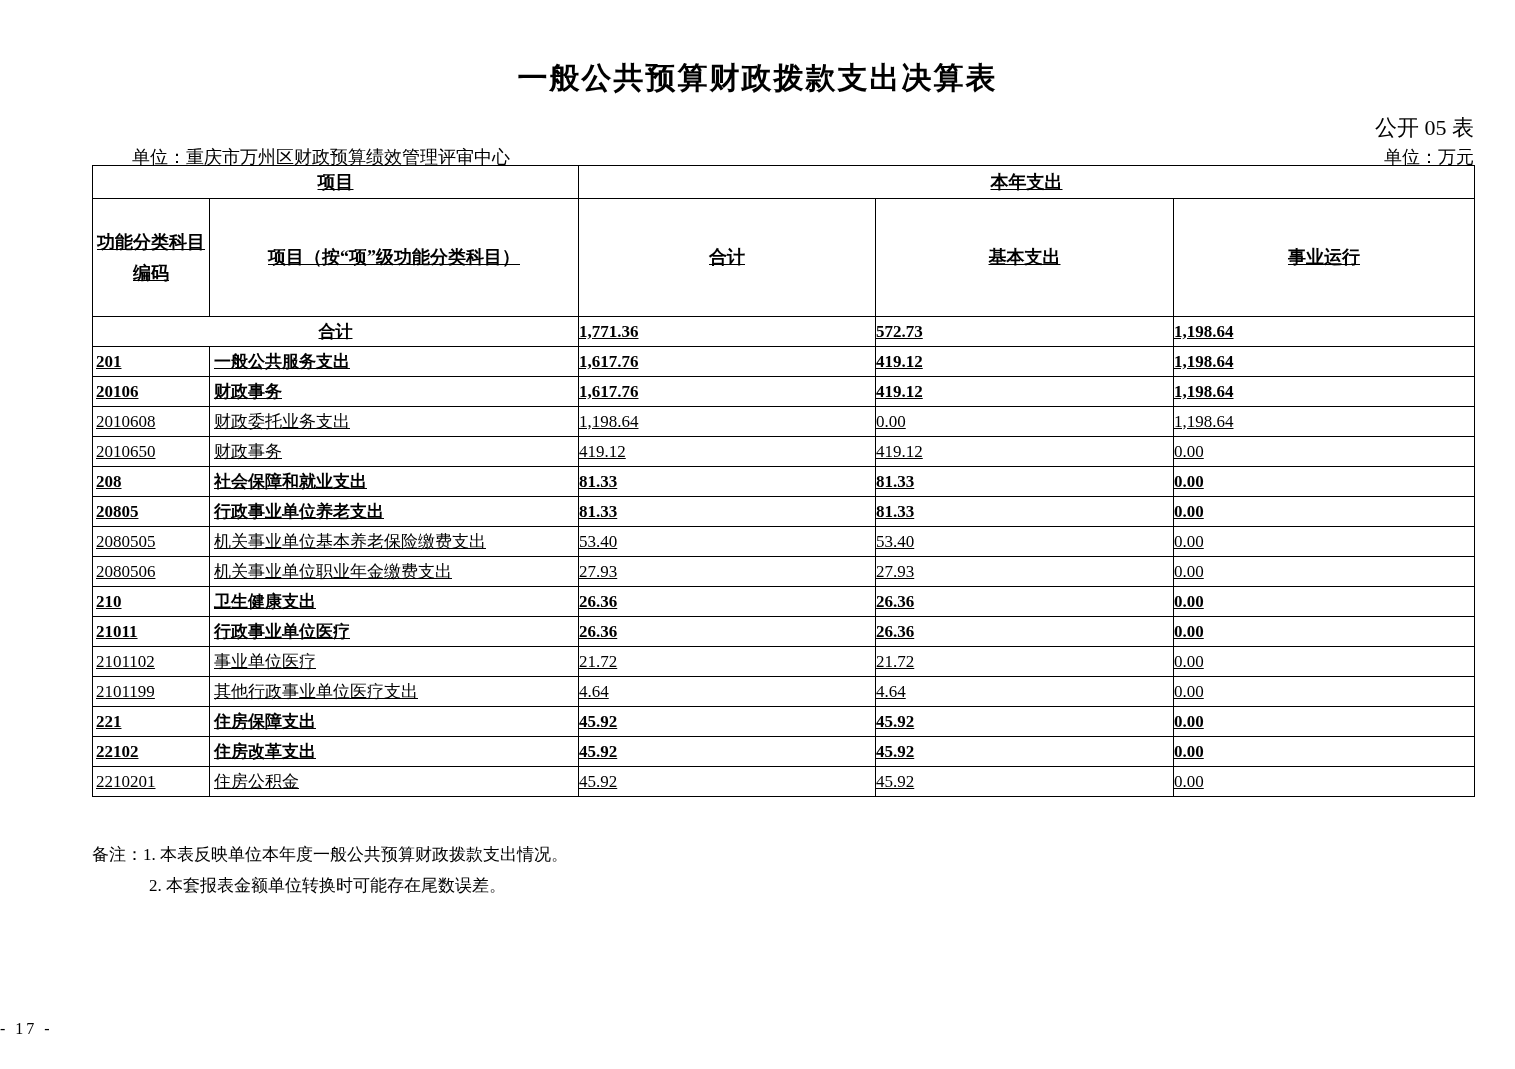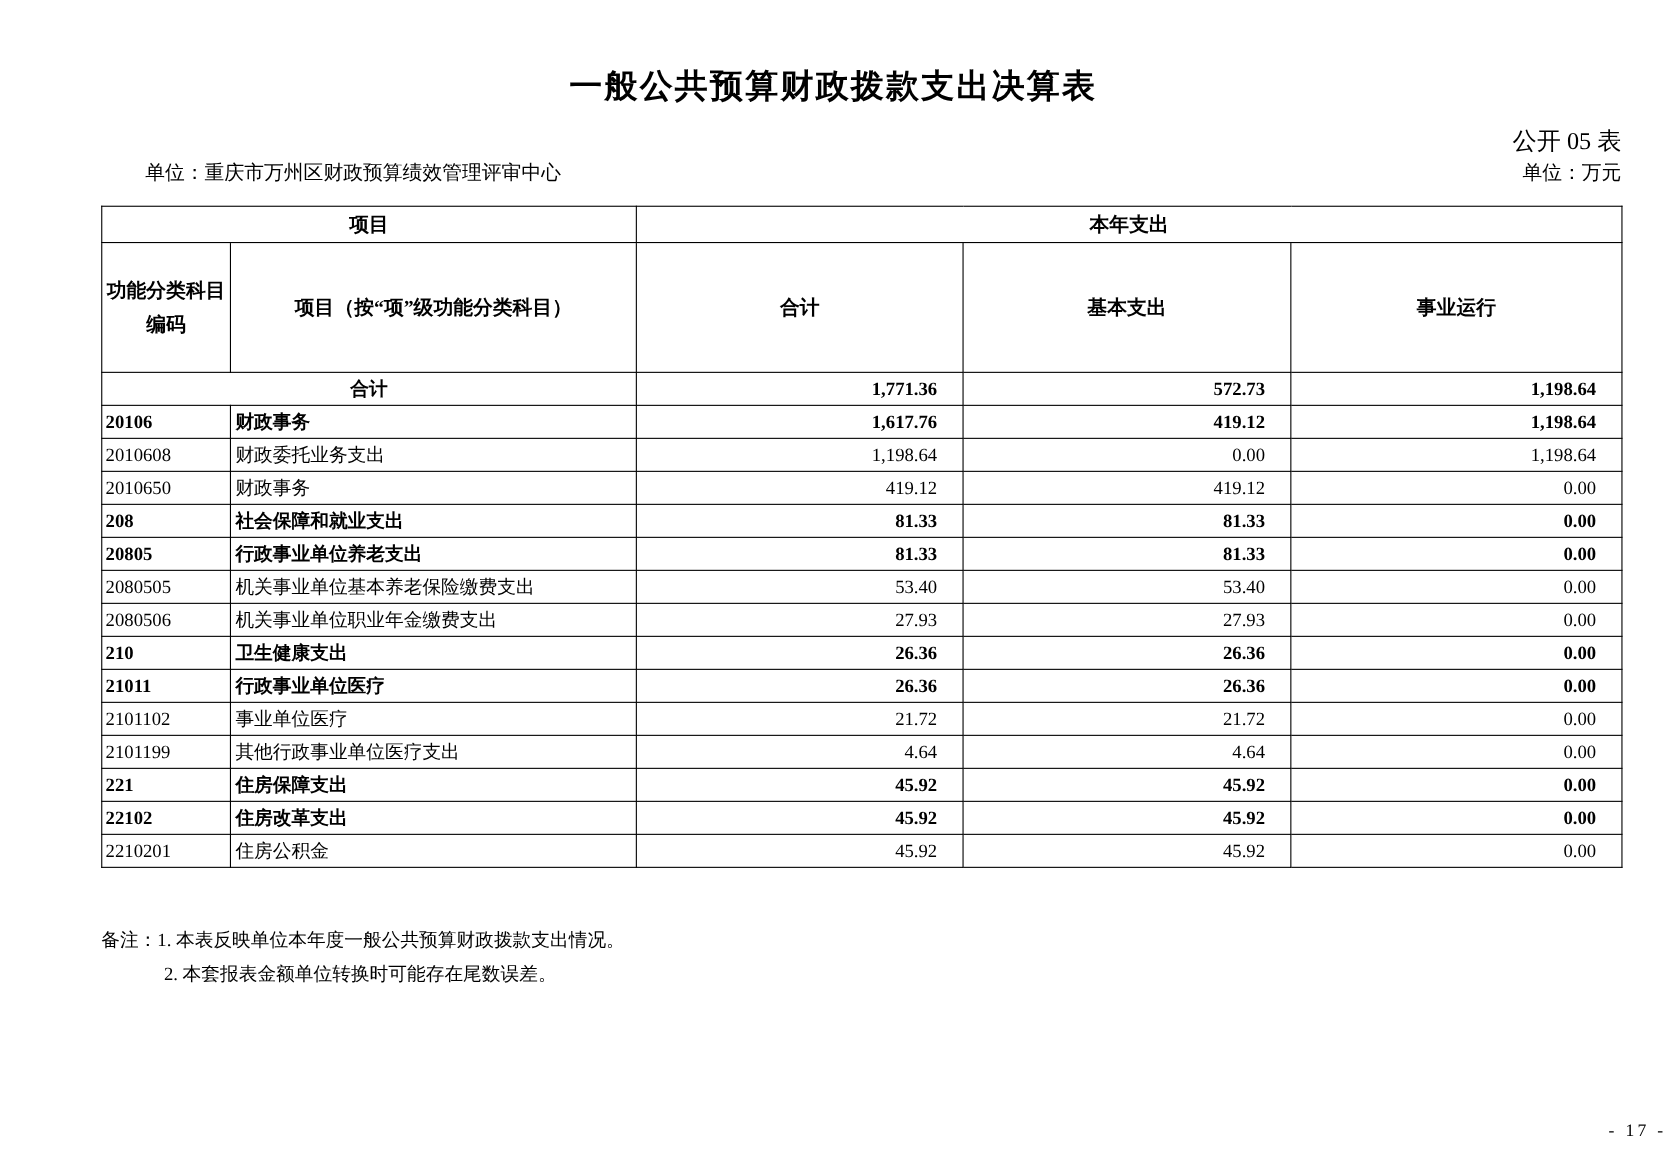--- a/index.html
+++ b/index.html
@@ -16,42 +16,42 @@
   }
   .table-no {
     position: absolute; top: 113px; left: 92px; right: 41px;
     text-align: right; font-size: 22px;
   }
   .meta-row {
     position: absolute; top: 145px; left: 92px; right: 41px;
     display: flex; justify-content: space-between; font-size: 18px; margin-left: 40px;
   }
   table.main {
-    position: absolute; top: 187px; left: 92px;
-    width: 1382px; border-collapse: collapse; table-layout: fixed;
+    position: absolute; top: 165px; left: 92px;
+    width: 1382px; border-collapse: collapse; table-layout: fixed; text-decoration: underline;
   }
   table.main th, table.main td {
     border: 1.5px solid #000; overflow: hidden; white-space: nowrap;
   }
   tr.h1 th { height: 33px; font-size: 18px; font-weight: bold; text-align: center; padding: 0; }
   tr.h2 th { height: 118px; font-size: 18px; font-weight: bold; text-align: center; padding: 0; line-height: 1.7; white-space: normal; }
   td { height: 30px; font-size: 17px; padding: 0; }
   .cell-code  { text-align: left;  padding-left: 3px; }
   .cell-name  { text-align: left;  padding-left: 4px; }
-  .cell-num   { text-align: right; padding-right: 23px; }
+  .cell-num   { padding-right: 23px; }
   .cell-merged-name { text-align: center; font-weight: bold; }
   tr.bold-row td { font-weight: bold; }
   .notes {
     position: absolute; left: 92px; top: 839px;
     font-size: 17px; line-height: 31px;
   }
   .note-indent { margin-left: 57px; }
   .page-number {
     position: absolute; top: 1020px; left: 0; width: 100%;
-    text-align: right; font-size: 16px; letter-spacing: 3px;
+    text-align: left; font-size: 16px; letter-spacing: 3px;
   }
 </style>
 </head>
 <body>
 
 <div class="title">一般公共预算财政拨款支出决算表</div>
 
 <div class="table-no">公开 05 表</div>
 
 <div class="meta-row">
@@ -81,20 +81,27 @@
     </tr>
   </thead>
   <tbody id="tbody">
       <tr class="bold-row">
         <td class="cell-merged-name" colspan="2">合计</td>
         <td class="cell-num">1,771.36</td>
         <td class="cell-num">572.73</td>
         <td class="cell-num">1,198.64</td>
       </tr>
       <tr class="bold-row">
+        <td class="cell-code">201</td>
+        <td class="cell-name">一般公共服务支出</td>
+        <td class="cell-num">1,617.76</td>
+        <td class="cell-num">419.12</td>
+        <td class="cell-num">1,198.64</td>
+      </tr>
+      <tr class="bold-row">
         <td class="cell-code">20106</td>
         <td class="cell-name">财政事务</td>
         <td class="cell-num">1,617.76</td>
         <td class="cell-num">419.12</td>
         <td class="cell-num">1,198.64</td>
       </tr>
       <tr>
         <td class="cell-code">2010608</td>
         <td class="cell-name">财政委托业务支出</td>
         <td class="cell-num">1,198.64</td>

